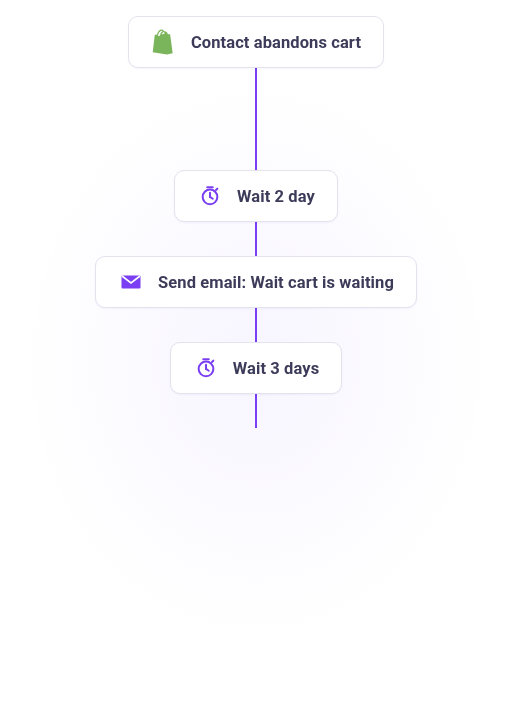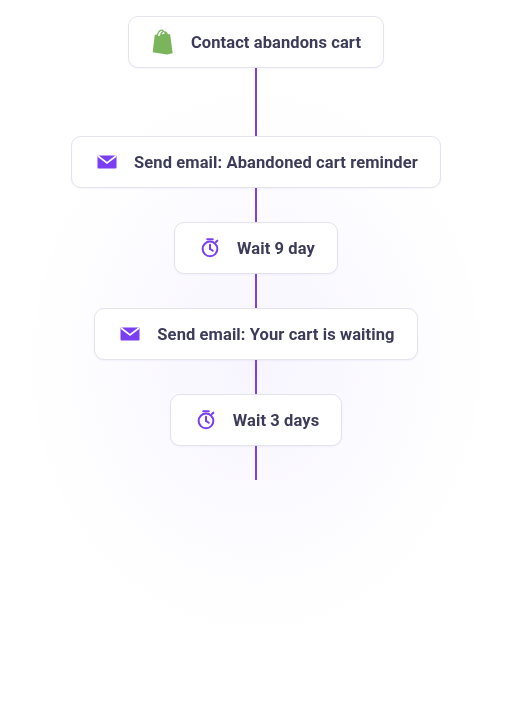--- a/index.html
+++ b/index.html
@@ -65,55 +65,46 @@
       </svg>
     </span>
     <span>Contact abandons cart</span>
   </div>
 
   <div class="connector"></div>
 
 
   <div class="connector"></div>
 
-  <div class="node">
-    <span class="icon">
-      <svg viewBox="0 0 24 24" width="24" height="24">
-        <rect x="2.5" y="5.5" width="19" height="13" rx="1" fill="#7a3ff2"></rect>
-        <path d="M3 6 L12 13 L21 6" fill="none" stroke="#ffffff" stroke-width="1.6"></path>
-      </svg>
-    </span>
-    <span>Send email: Abandoned cart reminder</span>
-  </div>
 
   <div class="connector"></div>
 
   <div class="node">
     <span class="icon">
       <svg viewBox="0 0 24 24" width="22" height="22">
         <circle cx="12" cy="13" r="8" fill="none" stroke="#7a3ff2" stroke-width="2.2"></circle>
         <line x1="12" y1="13" x2="12" y2="8.5" stroke="#7a3ff2" stroke-width="2.2" stroke-linecap="round"></line>
         <line x1="12" y1="13" x2="15" y2="15" stroke="#7a3ff2" stroke-width="2.2" stroke-linecap="round"></line>
         <line x1="9" y1="2.5" x2="15" y2="2.5" stroke="#7a3ff2" stroke-width="2.2" stroke-linecap="round"></line>
         <line x1="18.5" y1="5.5" x2="20" y2="4" stroke="#7a3ff2" stroke-width="2.2" stroke-linecap="round"></line>
       </svg>
     </span>
-    <span>Wait 9 day</span>
+    <span>Wait 2 day</span>
   </div>
 
   <div class="connector"></div>
 
   <div class="node">
     <span class="icon">
       <svg viewBox="0 0 24 24" width="24" height="24">
         <rect x="2.5" y="5.5" width="19" height="13" rx="1" fill="#7a3ff2"></rect>
         <path d="M3 6 L12 13 L21 6" fill="none" stroke="#ffffff" stroke-width="1.6"></path>
       </svg>
     </span>
-    <span>Send email: Your cart is waiting</span>
+    <span>Send email: Wait cart is waiting</span>
   </div>
 
   <div class="connector"></div>
 
   <div class="node">
     <span class="icon">
       <svg viewBox="0 0 24 24" width="22" height="22">
         <circle cx="12" cy="13" r="8" fill="none" stroke="#7a3ff2" stroke-width="2.2"></circle>
         <line x1="12" y1="13" x2="12" y2="8.5" stroke="#7a3ff2" stroke-width="2.2" stroke-linecap="round"></line>
         <line x1="12" y1="13" x2="15" y2="15" stroke="#7a3ff2" stroke-width="2.2" stroke-linecap="round"></line>

